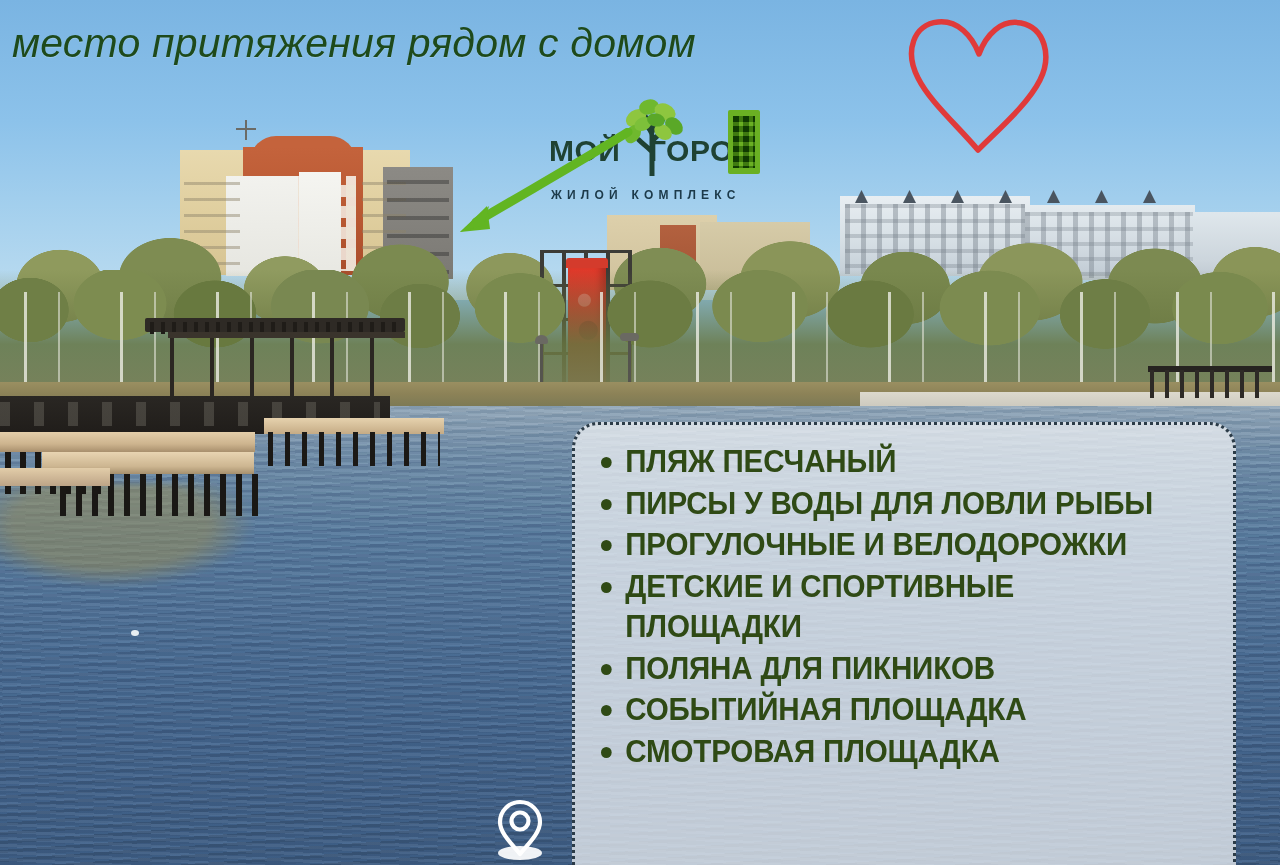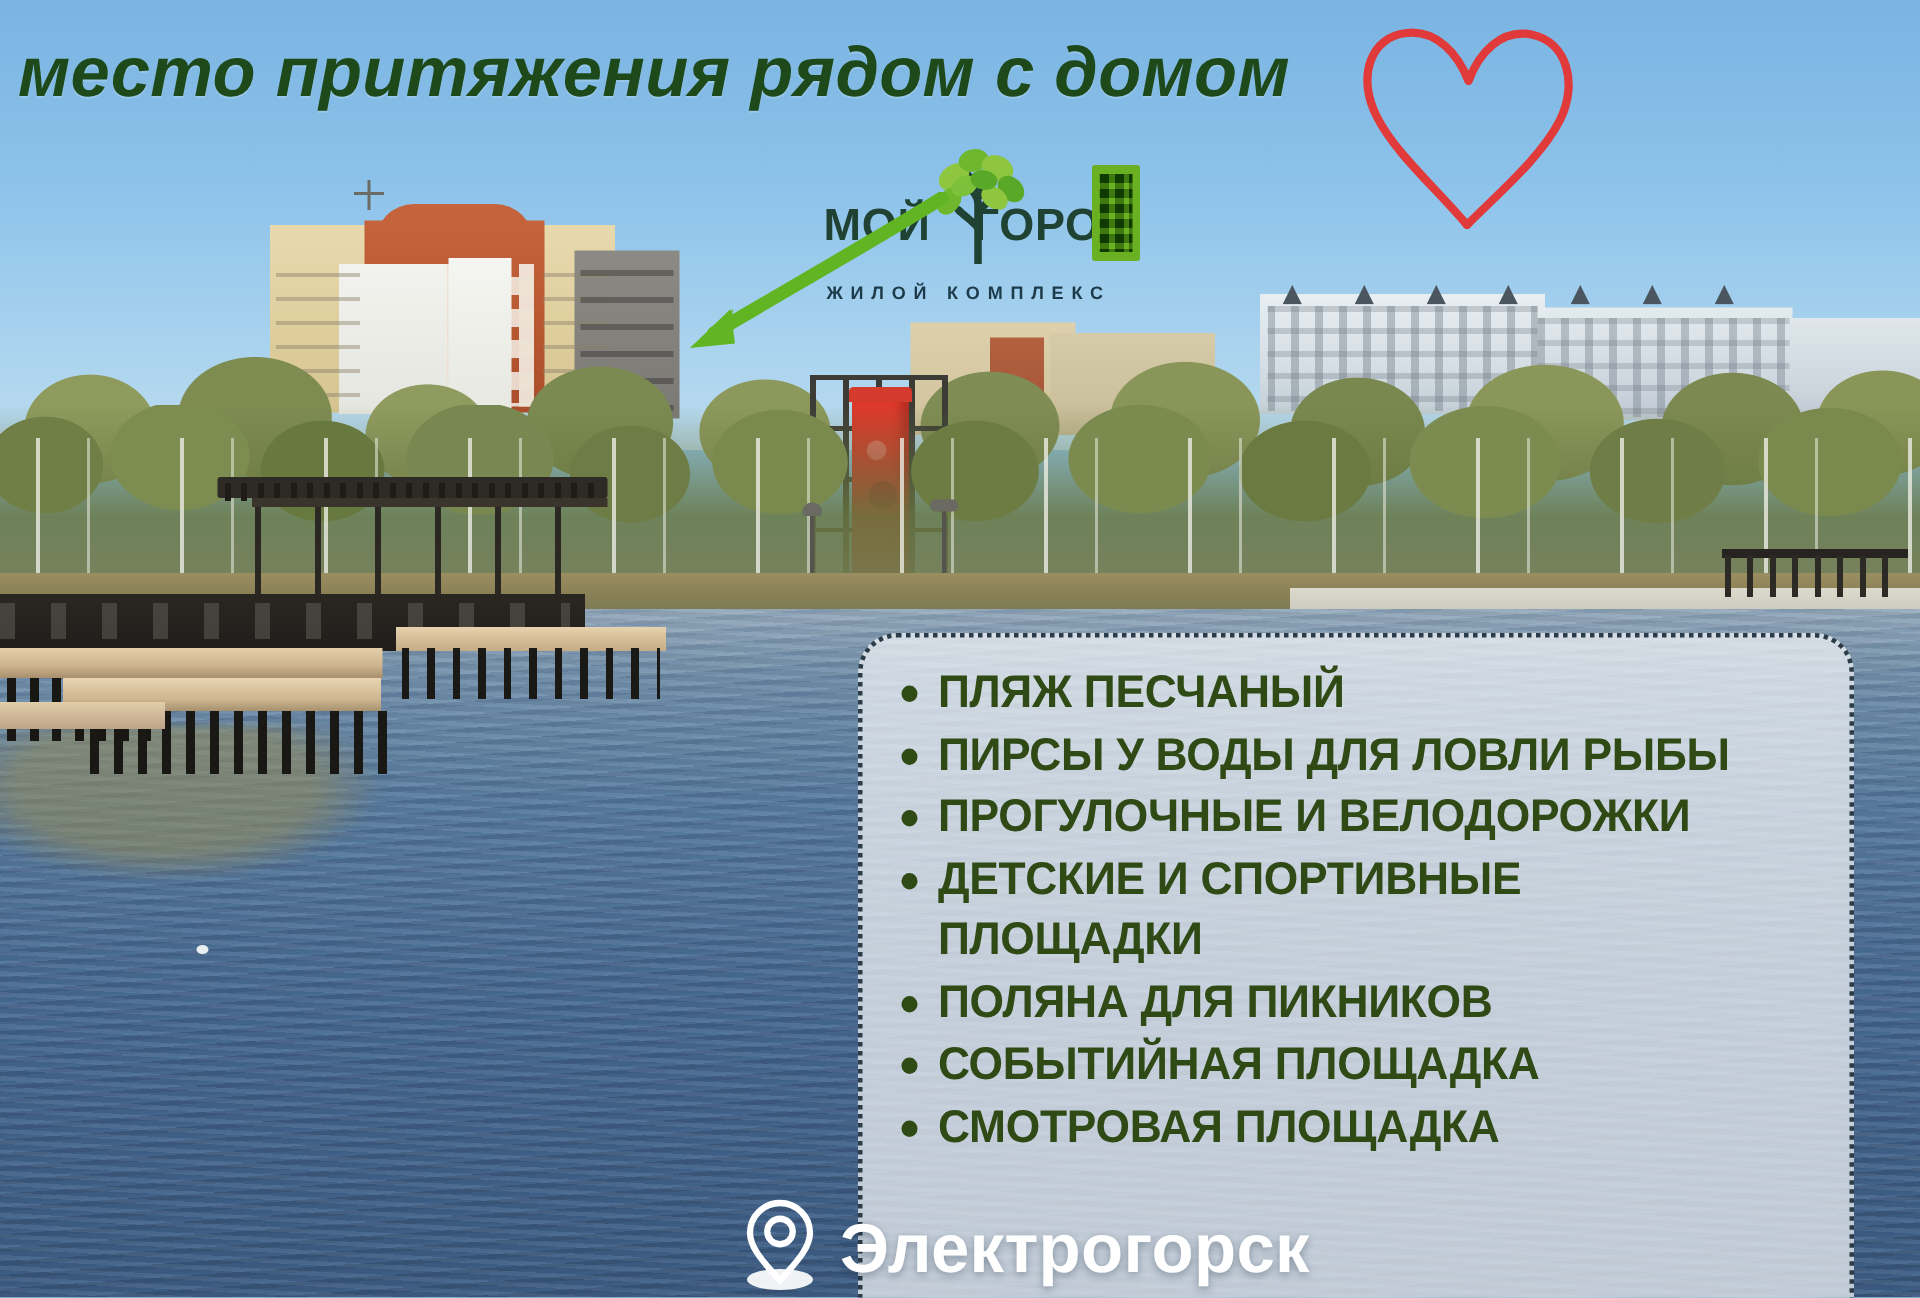--- a/index.html
+++ b/index.html
@@ -282,21 +282,21 @@
     filter:blur(3px);
   }
   .speck {
     position:absolute; left:131px; top:630px; width:8px; height:6px;
     background:#e8eef1; border-radius:50%;
   }
 
   
   .headline {
     position:absolute; left:12px; top:20px;
-    font-size:47px; font-style:italic; font-weight:700;
+    font-size:41px; font-style:italic; font-weight:400;
     color:#1e4a1b; letter-spacing:.2px; white-space:nowrap;
     text-shadow:0 1px 0 rgba(255,255,255,.18);
   }
 
   
   .heart { position:absolute; left:900px; top:10px; width:160px; height:145px; }
 
   
   .logo { position:absolute; left:545px; top:98px; width:240px; height:95px; }
   .logo-row { position:absolute; left:0; top:36px; width:240px; height:40px; }
@@ -515,16 +515,15 @@
   </div>
 
   <div class="loc">
     <span>
       <svg width="56" height="66" viewBox="0 0 56 66">
         <ellipse cx="28" cy="57" rx="22" ry="7" fill="#ffffff" opacity="0.92"></ellipse>
         <path d="M28 6 C17 6, 8 15, 8 26 C 8 38, 22 50, 28 58 C 34 50, 48 38, 48 26 C 48 15, 39 6, 28 6 Z" fill="none" stroke="#ffffff" stroke-width="4.2" stroke-linejoin="round"></path>
         <circle cx="28" cy="25" r="8.5" fill="none" stroke="#ffffff" stroke-width="4.2"></circle>
       </svg>
     </span>
-    <span class="loc-label">Электрогорск</span>
   </div>
 
 </div>
 
 </body></html>

